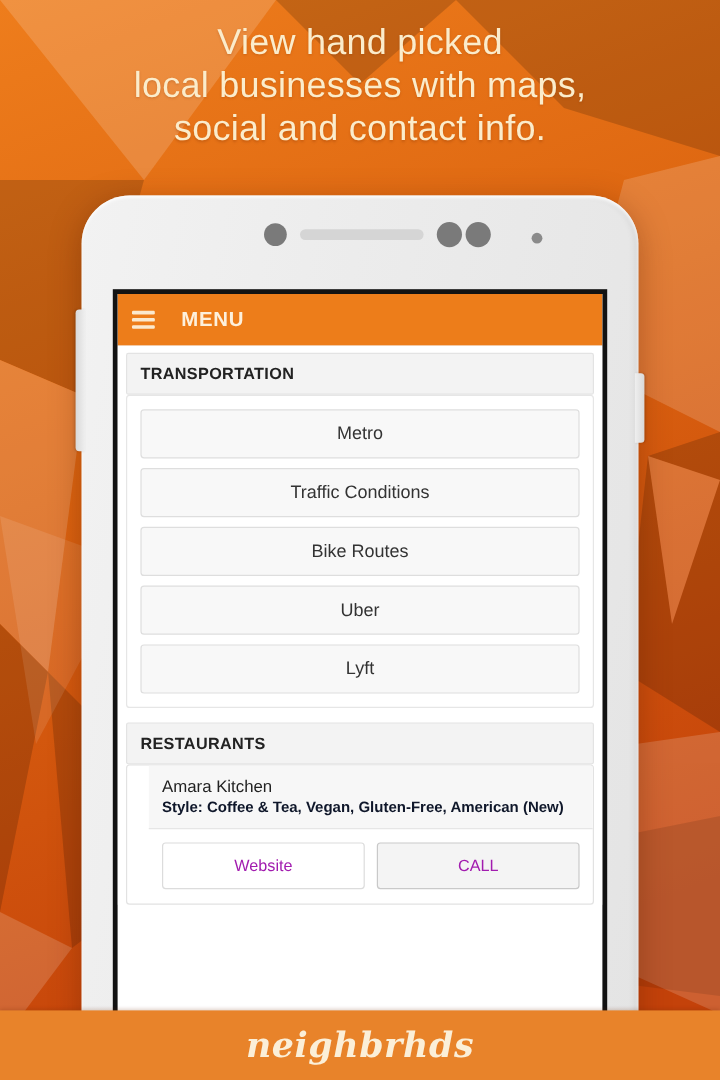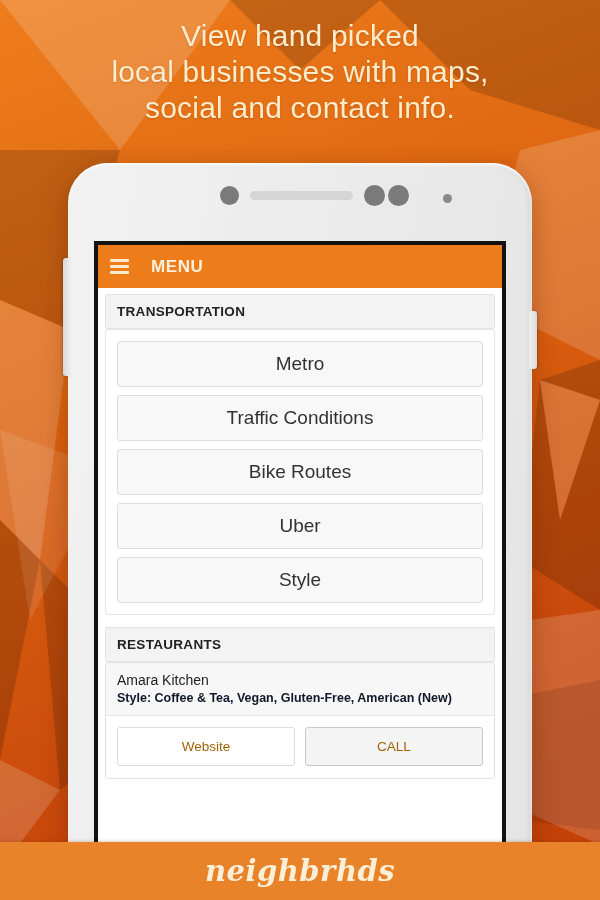--- a/index.html
+++ b/index.html
@@ -118,47 +118,47 @@
     margin-bottom:12px;
     background:#fff;
   }
 
   .list-button {
     display:block; width:100%;
     background:#F8F8F8;
     border:1px solid #DEDEDE;
     border-radius:3px;
     padding:11px 8px;
-    font-size:19px; color:#333;
+    font-size:15px; color:#333;
     text-align:center;
     font-family:"Liberation Sans", sans-serif;
     margin-bottom:8px;
   }
   .list-button:last-child { margin-bottom:0; }
 
   
   .card {
     border:1px solid #E2E2E2; border-radius:3px;
-    background:#fff; overflow:hidden;
+    background:#fff; overflow:hidden;padding-left:18px;
   }
   .card-head {
     background:#F7F7F7;
     border-bottom:1px solid #E6E6E6;
     padding:9px 11px 10px 11px;
   }
   .card-title { font-size:14px; color:#222; margin-bottom:3px; }
   .card-style { font-size:12.5px; font-weight:700; color:#0f172a; }
   .card-body { padding:11px 11px 12px 11px; }
   .card-address { font-size:13.5px; color:#222; margin-bottom:11px; }
   .card-address .divider { color:#B9B9B9; margin:0 3px; }
   .card-address .view-map { color:#9A9A9A; letter-spacing:.2px; }
   .card-actions { display:flex; gap:10px; }
   .action-btn {
     flex:1; padding:11px 6px;
-    font-size:13.5px; color:#a16207;
+    font-size:13.5px; color:#a21caf;
     border-radius:3px;
     font-family:"Liberation Sans", sans-serif;
   }
   #website-button { background:#FFFFFF; border:1px solid #DCDCDC; }
   #call-button    { background:#F4F4F4; border:1px solid #C9C9C9; }
 
   
   #footer {
     position:absolute; left:0; bottom:0; width:600px; height:58px;
     background:#E8832A; z-index:4;
@@ -237,21 +237,21 @@
 
       <div id="content">
 
         <div class="section-header">TRANSPORTATION</div>
 
         <div class="panel">
           <button class="list-button">Metro</button>
           <button class="list-button">Traffic Conditions</button>
           <button class="list-button">Bike Routes</button>
           <button class="list-button">Uber</button>
-          <button class="list-button">Style</button>
+          <button class="list-button">Lyft</button>
         </div>
 
         <div class="section-header">RESTAURANTS</div>
 
         <div class="card">
           <div class="card-head">
             <div class="card-title">Amara Kitchen</div>
             <div class="card-style">Style: Coffee &amp; Tea, Vegan, Gluten-Free, American (New)</div>
           </div>
           <div class="card-body">

